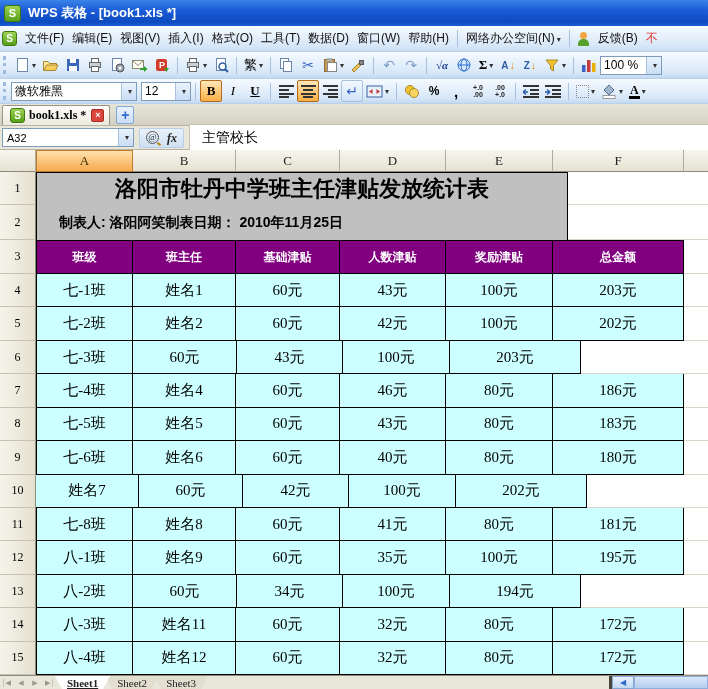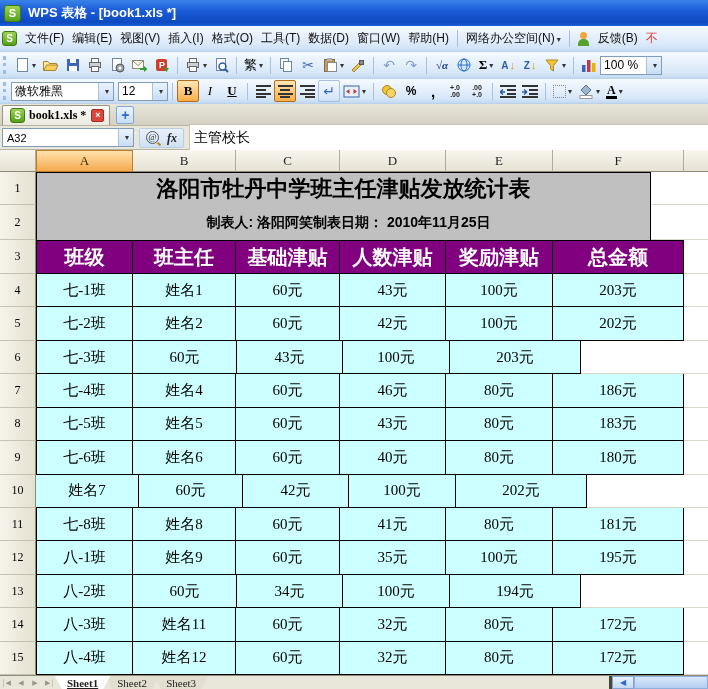--- a/index.html
+++ b/index.html
@@ -77,45 +77,45 @@
   #namebox { width: 132px; height: 19px; background: #fff; border: 1px solid #7F9DB9; display: flex;
     align-items: center; font-size: 11px; padding-left: 4px; }
   #fx-strip { margin: 0 5px; height: 20px; display: flex; align-items: center; gap: 8px; padding: 0 6px;
     background: linear-gradient(#EAF2FB, #CFE0F2); border: 1px solid #B9CFE8; border-radius: 2px; }
   .fn-search { width: 13px; height: 13px; border: 1px solid #555; border-radius: 50%;
     font: italic 9px/11px "Liberation Serif", serif; text-align: center; color: #333; position: relative; }
   .fn-search::after { content: ""; position: absolute; right: -3px; bottom: -2px; width: 4px; height: 2px;
     background: #B8860B; transform: rotate(40deg); }
   .fx-ic { font: bold italic 12px/12px "Liberation Serif", serif; color: #222; text-align: right; }
   #fcontent { flex: 1; height: 28px; background: #fff; border: 1px solid #C8C4B4; border-right: none;
-    display: flex; align-items: center; padding-left: 4px; font-size: 14px; }
+    display: flex; align-items: center; padding-left: 12px; font-size: 14px; }
 
   
   #grid { height: 525px; display: flex; flex-direction: column; background: #fff; overflow: hidden; }
   #chrow { height: 22px; display: flex; flex: 0 0 auto; }
   .ch, .corner { background: linear-gradient(#F8F6EE, #E5E2D2); border-right: 1px solid #B0AC9C;
     border-bottom: 1px solid #8E8A7A; display: flex; align-items: center; justify-content: center;
     font-family: "Liberation Serif", "DejaVu Serif", serif; font-size: 13px; color: #222; }
   .corner { width: 36px; flex: 0 0 auto; }
   .ch.sel { background: linear-gradient(#FFE2AC, #F5A94E); border: 1px solid #C07C2E; color: #3A2A00; }
   .ch.fill { flex: 1; border-right: none; }
   .grow, .trow { display: flex; flex: 0 0 auto; }
   .rnum { width: 36px; flex: 0 0 auto; background: linear-gradient(90deg, #F6F4EA, #E4E1D1);
     border-right: 1px solid #8E8A7A; border-bottom: 1px solid #C6C2B2; display: flex; align-items: center;
     justify-content: center; font-family: "Liberation Serif", "DejaVu Serif", serif; font-size: 12px; }
   .c0 { width: 97px; } .c1 { width: 103px; } .c2 { width: 104px; } .c3 { width: 106px; }
   .c4 { width: 107px; } .c5 { width: 131px; }
   .xcell { flex: 1; background: #fff; border-bottom: 1px solid #DAD6CA; }
   #row1 { height: 33px; } #row2 { height: 35px; } #row3 { height: 34px; }
-  .mcell { width: 615px; flex: 0 0 auto; background: #C0C0C0; border-left: 1px solid #000; border-right: 1px solid #000; }
+  .mcell { width: 532px; flex: 0 0 auto; background: #C0C0C0; border-left: 1px solid #000; border-right: 1px solid #000; }
   #row1 .mcell { border-top: 1px solid #000; display: flex; align-items: center; justify-content: center;
     font-weight: bold; font-size: 22px; color: #000; }
-  #row2 .mcell { display: flex; align-items: center; justify-content: center;
+  #row2 .mcell { display: flex; align-items: center; justify-content: flex-start;
     padding: 0 12px 0 22px; font-weight: bold; font-size: 14px; }
-  .hcell { background: #800080; color: #fff; font-weight: bold; font-size: 20px; display: flex;
+  .hcell { background: #800080; color: #fff; font-weight: bold; font-size: 12px; display: flex;
     align-items: center; justify-content: center; border-right: 1px solid #000; border-top: 1px solid #000;
     border-bottom: 1px solid #000; flex: 0 0 auto; }
   .hcell.c0, .dcell.c0 { border-left: 1px solid #000; }
   #data-rows { flex: 1; display: flex; flex-direction: column; }
   #data-rows .grow { flex: 1; }
   .dcell { background: #CCFFFF; border-right: 1px solid #000; border-bottom: 1px solid #000; flex: 0 0 auto;
     display: flex; align-items: center; justify-content: center; font-size: 15px; color: #000;
     font-family: "Liberation Serif", "DejaVu Serif", serif; }
 
   
@@ -315,21 +315,21 @@
     <span class="combo" style="width:62px">
       <span>100 %</span>
       <span class="dd-box">
           <span class="dd">▾</span>
         </span>
     </span>
   </div>
 
   <div id="toolbar2" class="toolbar">
     <span class="grip"></span>
-    <span class="combo" style="width:103px">
+    <span class="combo" style="width:126px">
       <span>微软雅黑</span>
       <span class="dd-box">
           <span class="dd">▾</span>
         </span>
     </span>
     <span class="combo" style="width:50px;margin-left:4px">
       <span>12</span>
       <span class="dd-box">
           <span class="dd">▾</span>
         </span>

